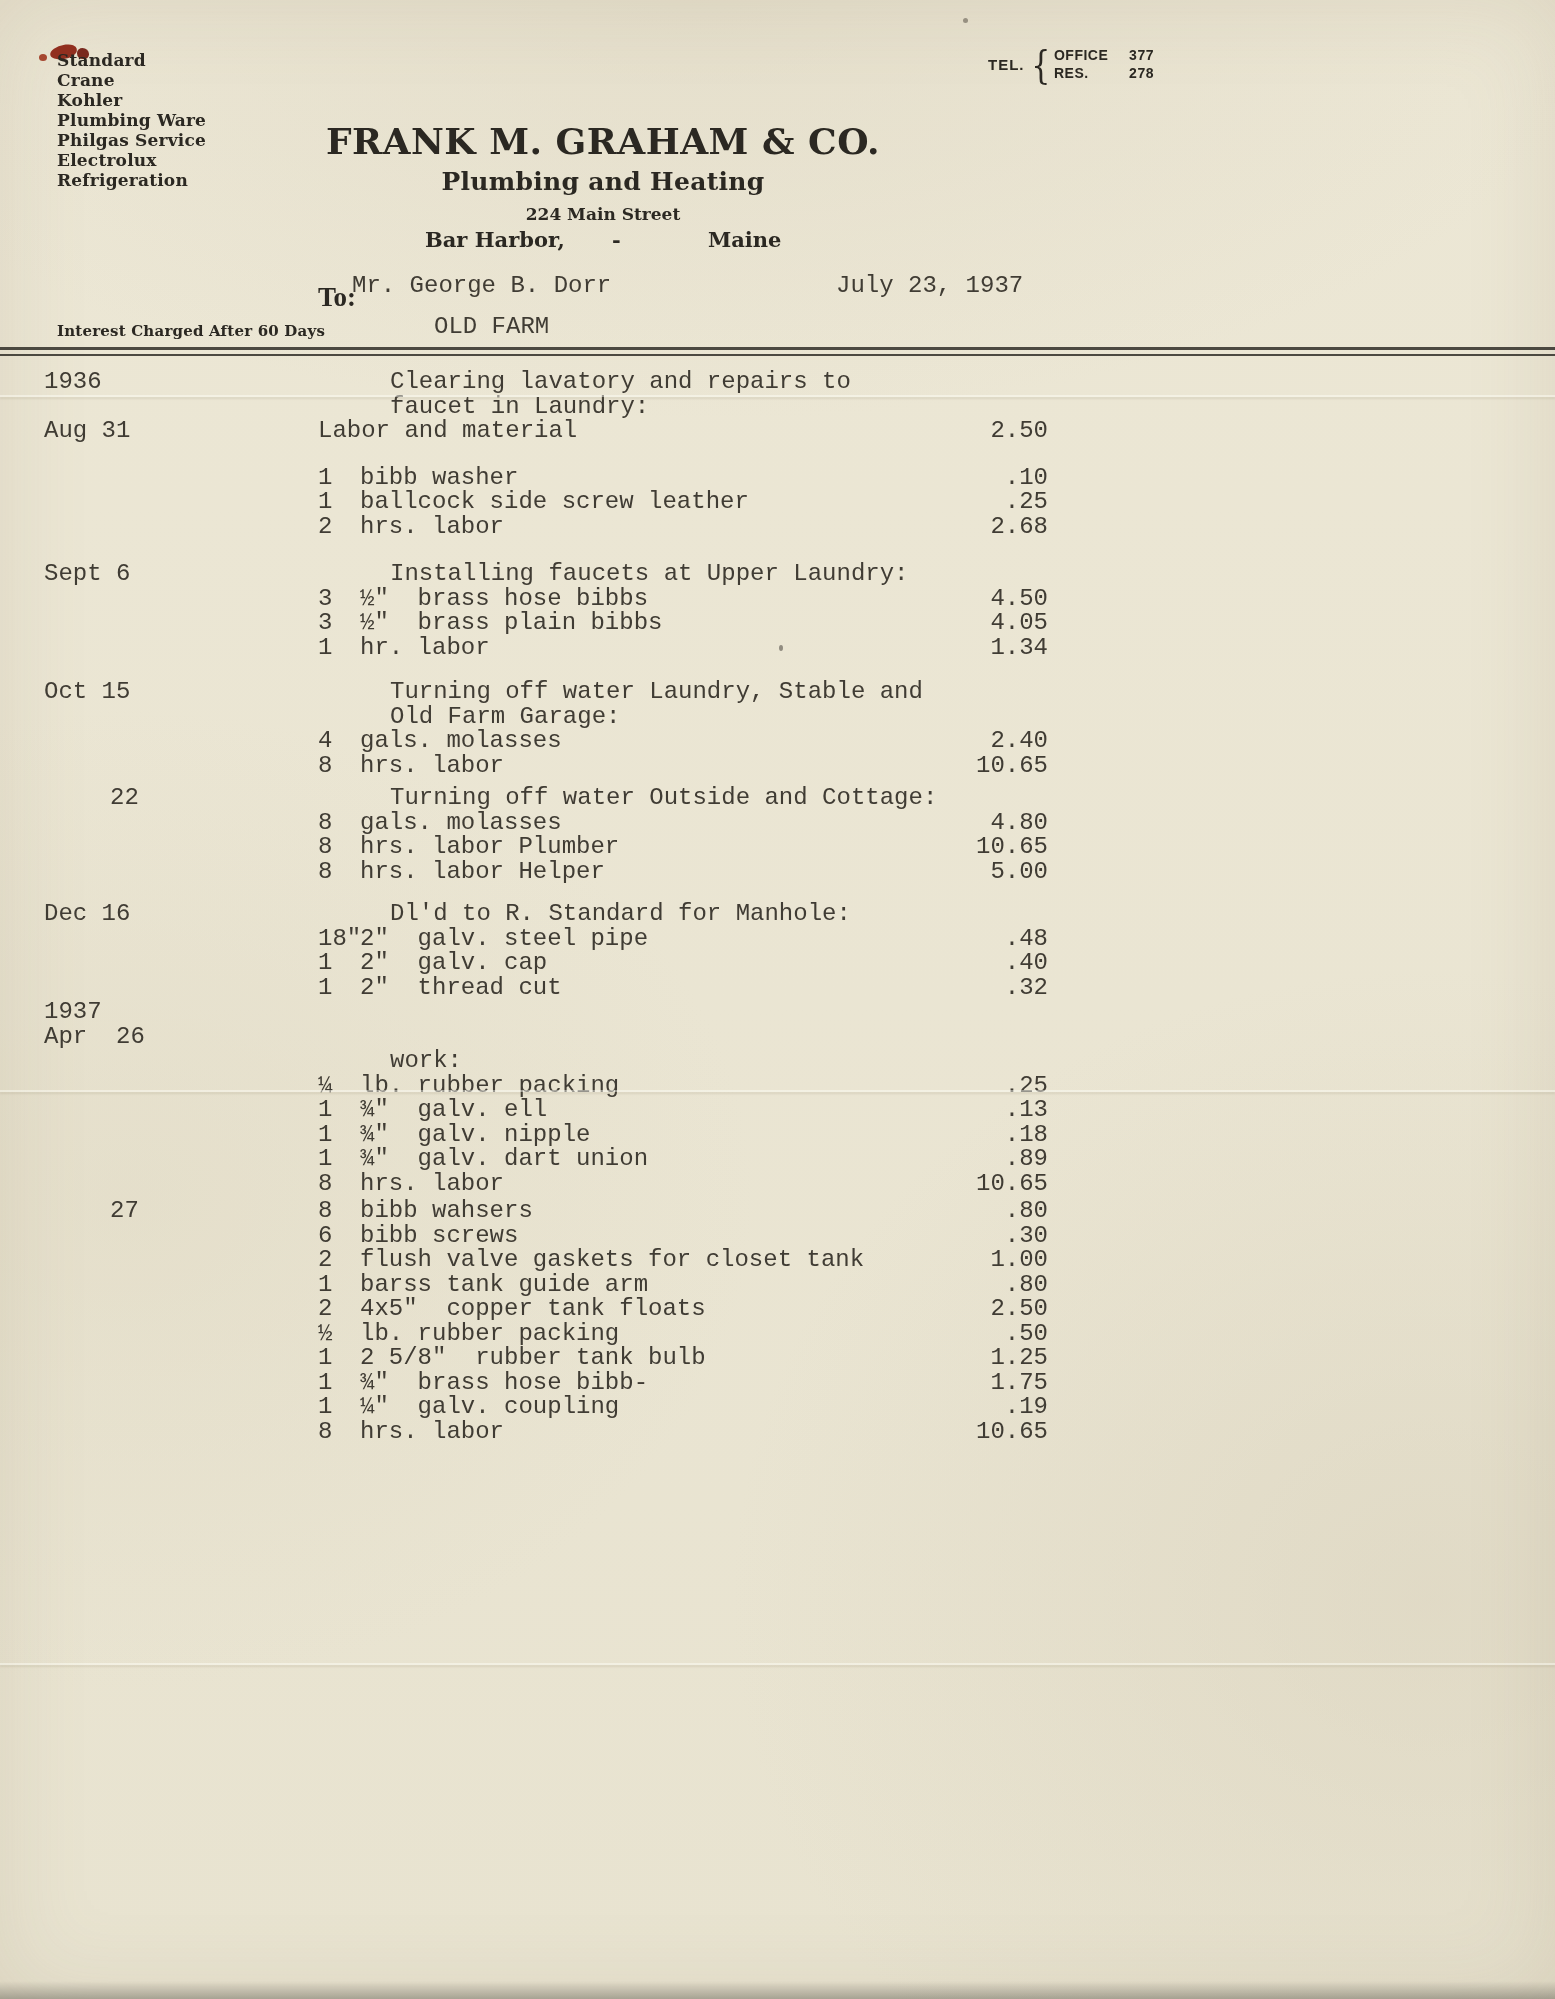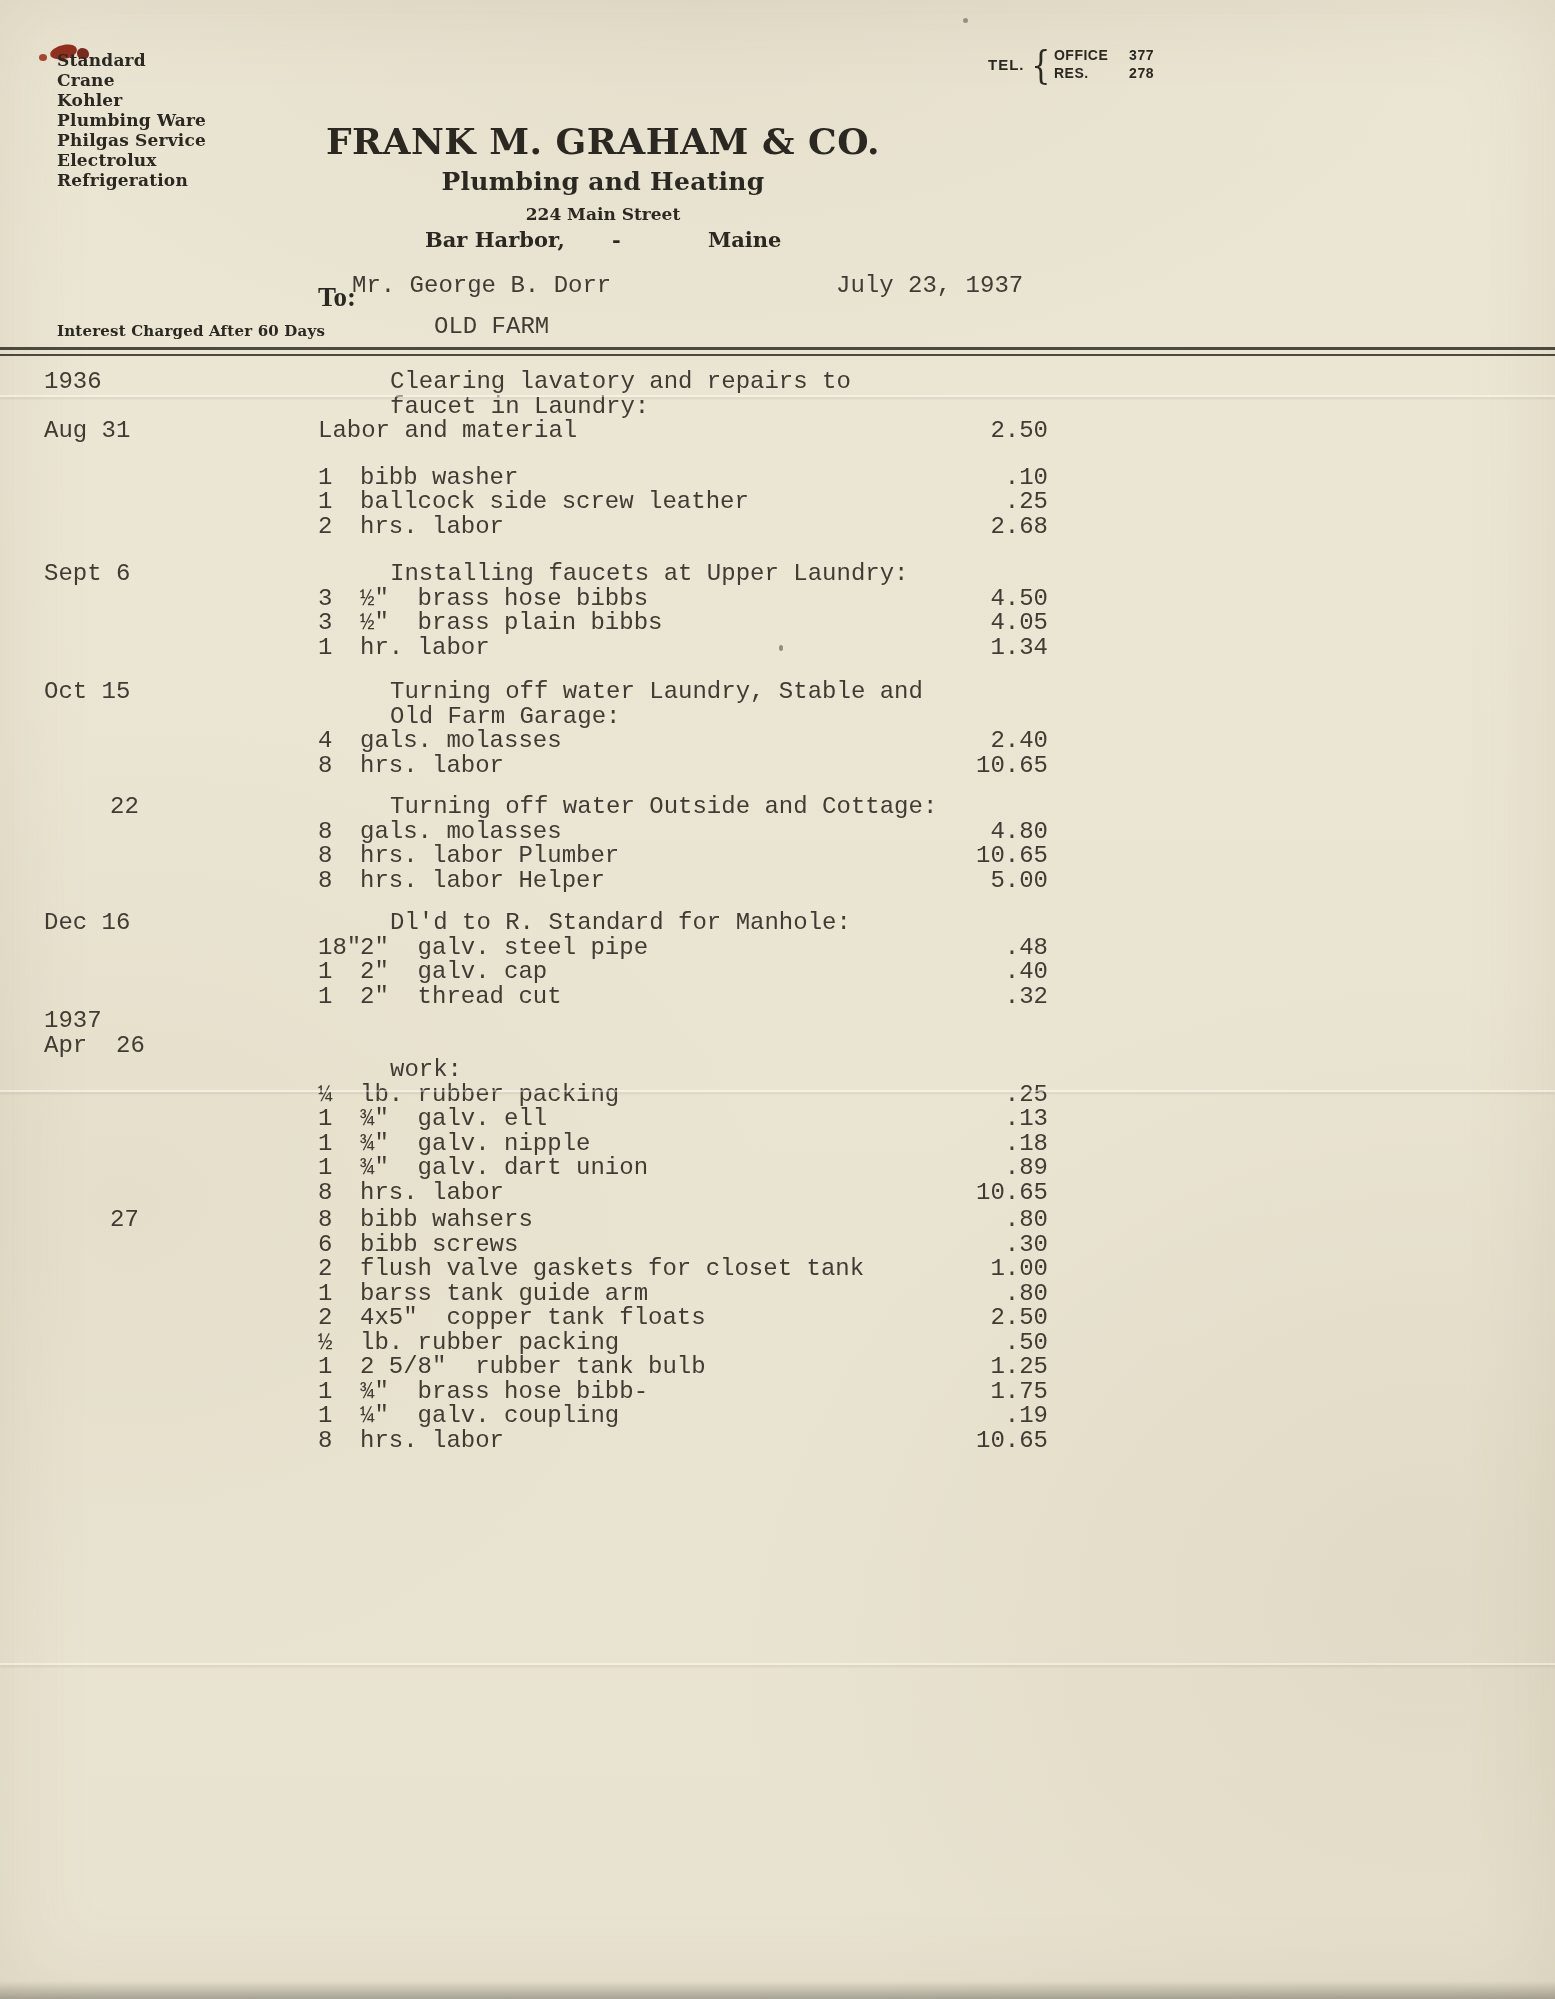--- a/index.html
+++ b/index.html
@@ -183,21 +183,21 @@
           <span class="tw cell" style="left: 318px;">4</span>
           <span class="tw cell" style="left: 360px;">gals. molasses</span>
           <span class="tw cell" style="left: 890px; width: 158px; text-align: right;">2.40</span>
         </div>
         <div class="inv-line">
           <span class="tw cell" style="left: 318px;">8</span>
           <span class="tw cell" style="left: 360px;">hrs. labor</span>
           <span class="tw cell" style="left: 890px; width: 158px; text-align: right;">10.65</span>
         </div>
       </div>
-      <div style="margin-top: 17px;">
+      <div style="margin-top: 8px;">
         <div class="inv-line">
           <span class="tw cell" style="left: 110px;">22</span>
           <span class="tw cell" style="left: 390px;">Turning off water Outside and Cottage:</span>
         </div>
         <div class="inv-line">
           <span class="tw cell" style="left: 318px;">8</span>
           <span class="tw cell" style="left: 360px;">gals. molasses</span>
           <span class="tw cell" style="left: 890px; width: 158px; text-align: right;">4.80</span>
         </div>
         <div class="inv-line">

